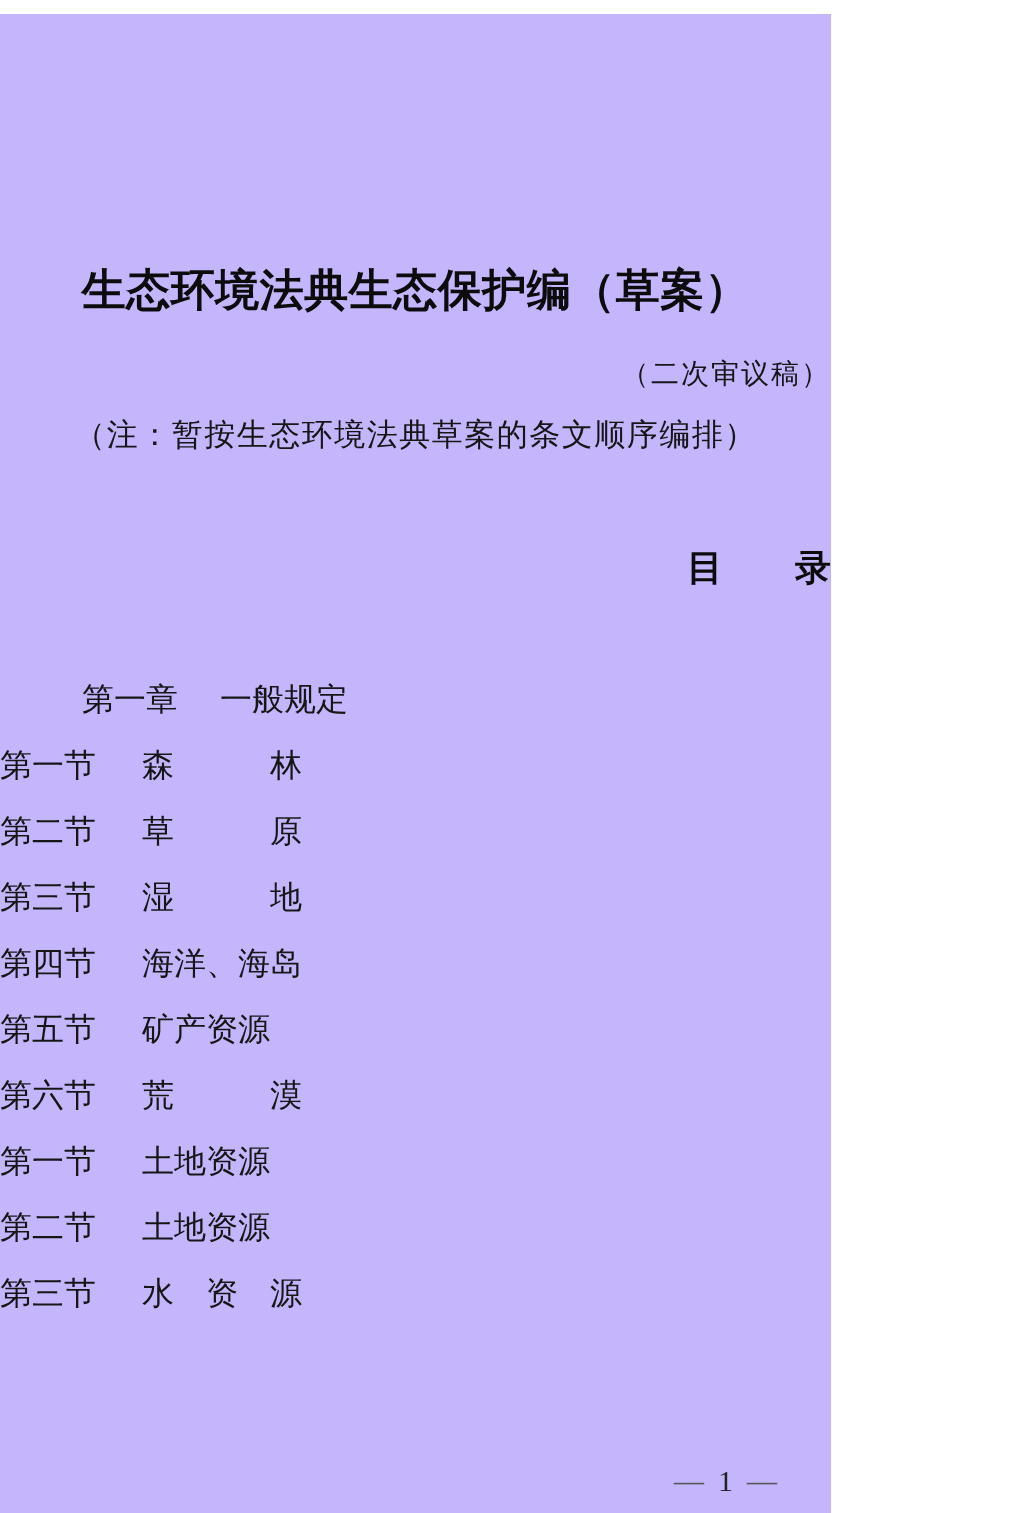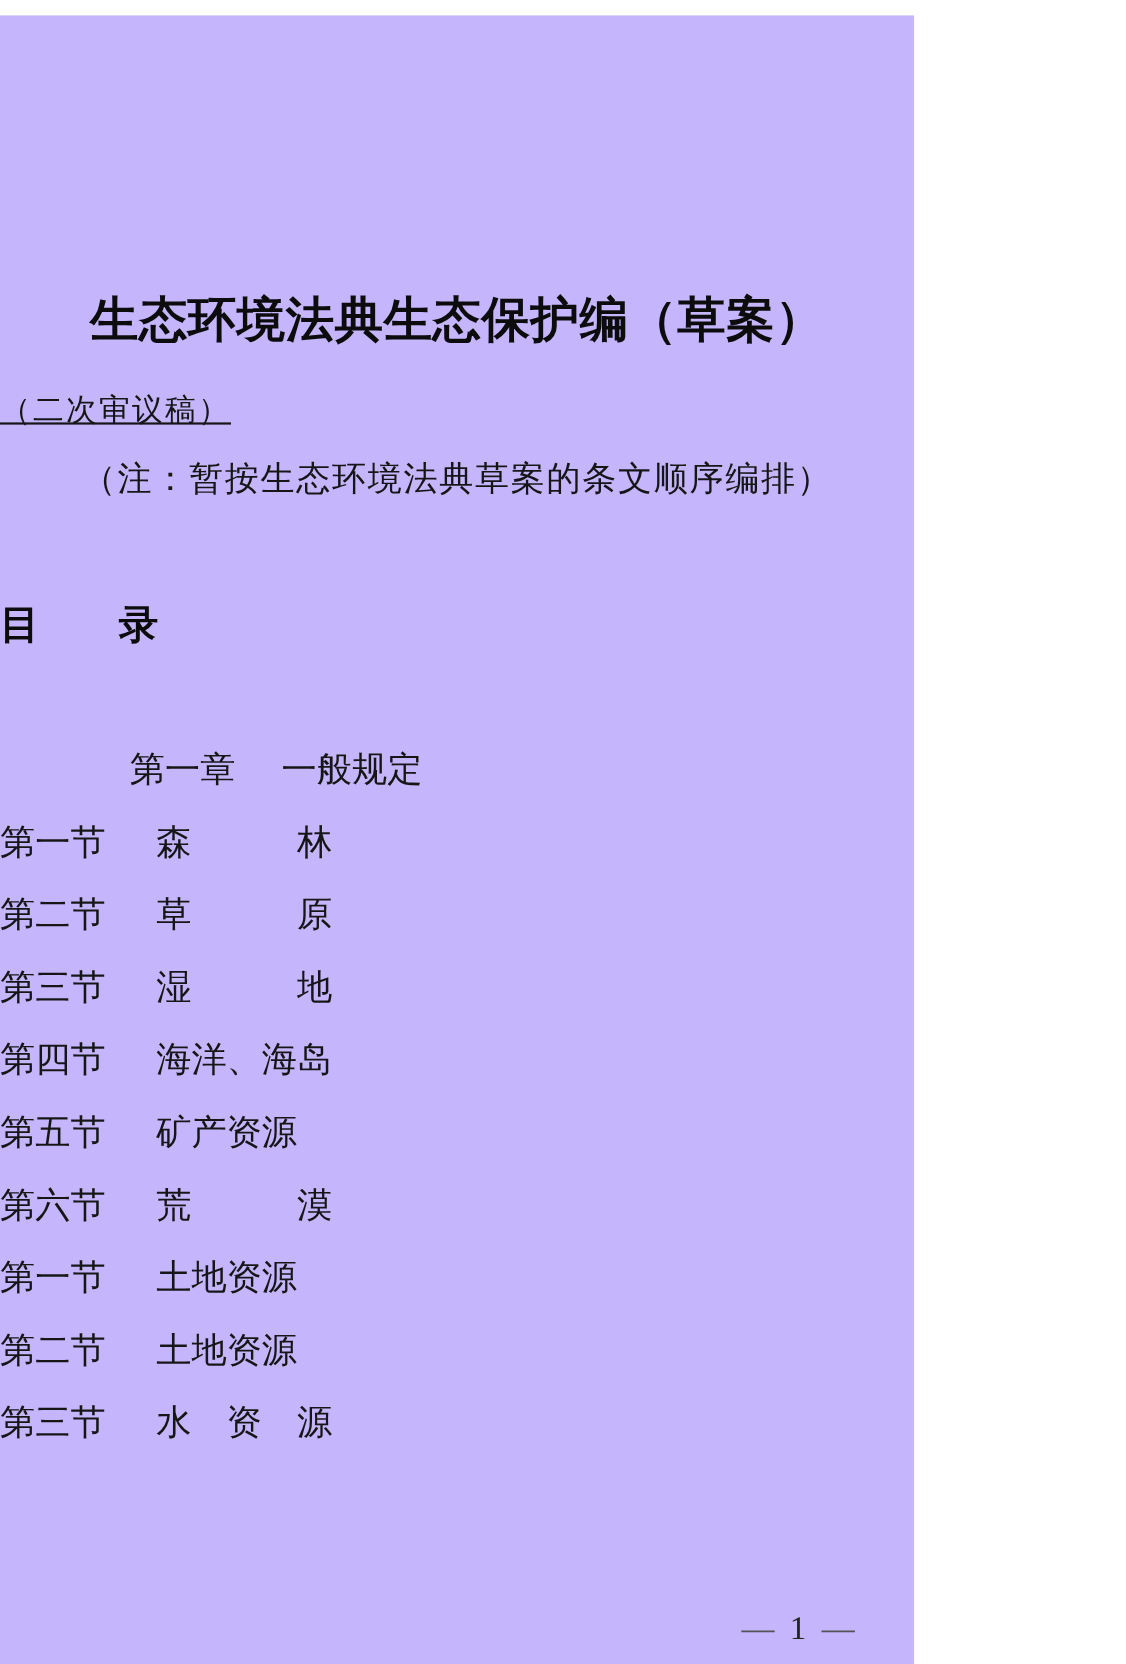--- a/index.html
+++ b/index.html
@@ -25,56 +25,55 @@
     font-weight: 700;
     text-align: center;
     letter-spacing: 0.5px;
     color: #0c0c0c;
     font-family: "Liberation Serif", "DejaVu Serif", serif;
   }
   .doc-subtitle {
     margin: 47px 0 0 0;
     font-size: 28px;
     line-height: 1;
-    text-align: left;
+    text-align: right;
     letter-spacing: 2px;
     color: #161616;
-    text-decoration: underline;
   }
   .doc-note {
     margin: 31px 0 0 0;
     font-size: 31px;
     line-height: 1;
     text-align: center;
     letter-spacing: 1.5px;
     color: #161616;
   }
   .toc-heading {
     margin: 100px 0 0 0;
     font-size: 36px;
     line-height: 1;
     font-weight: 700;
-    text-align: left;
+    text-align: right;
     color: #0c0c0c;
     font-family: "Liberation Sans", "DejaVu Sans", sans-serif;
   }
   .toc-list {
     margin: 80px 0 0 0;
     padding: 0;
     list-style: none;
   }
   .toc-row {
     display: flex;
     align-items: center;
     height: 66px;
     font-size: 32px;
     line-height: 1;
     color: #161616;
   }
-  .toc-row.level-chapter { padding-left: 118px; }
+  .toc-row.level-chapter { padding-left: 82px; }
   .toc-row.level-section { }
   .toc-label { flex: 0 0 auto; }
   .level-chapter .toc-label { margin-right: 42px; }
   .level-section .toc-label { margin-right: 46px; }
   .toc-title { flex: 0 0 auto; white-space: pre; }
   .page-footer {
     position: absolute;
     top: 1452px;
     right: 40px;
     display: flex;

